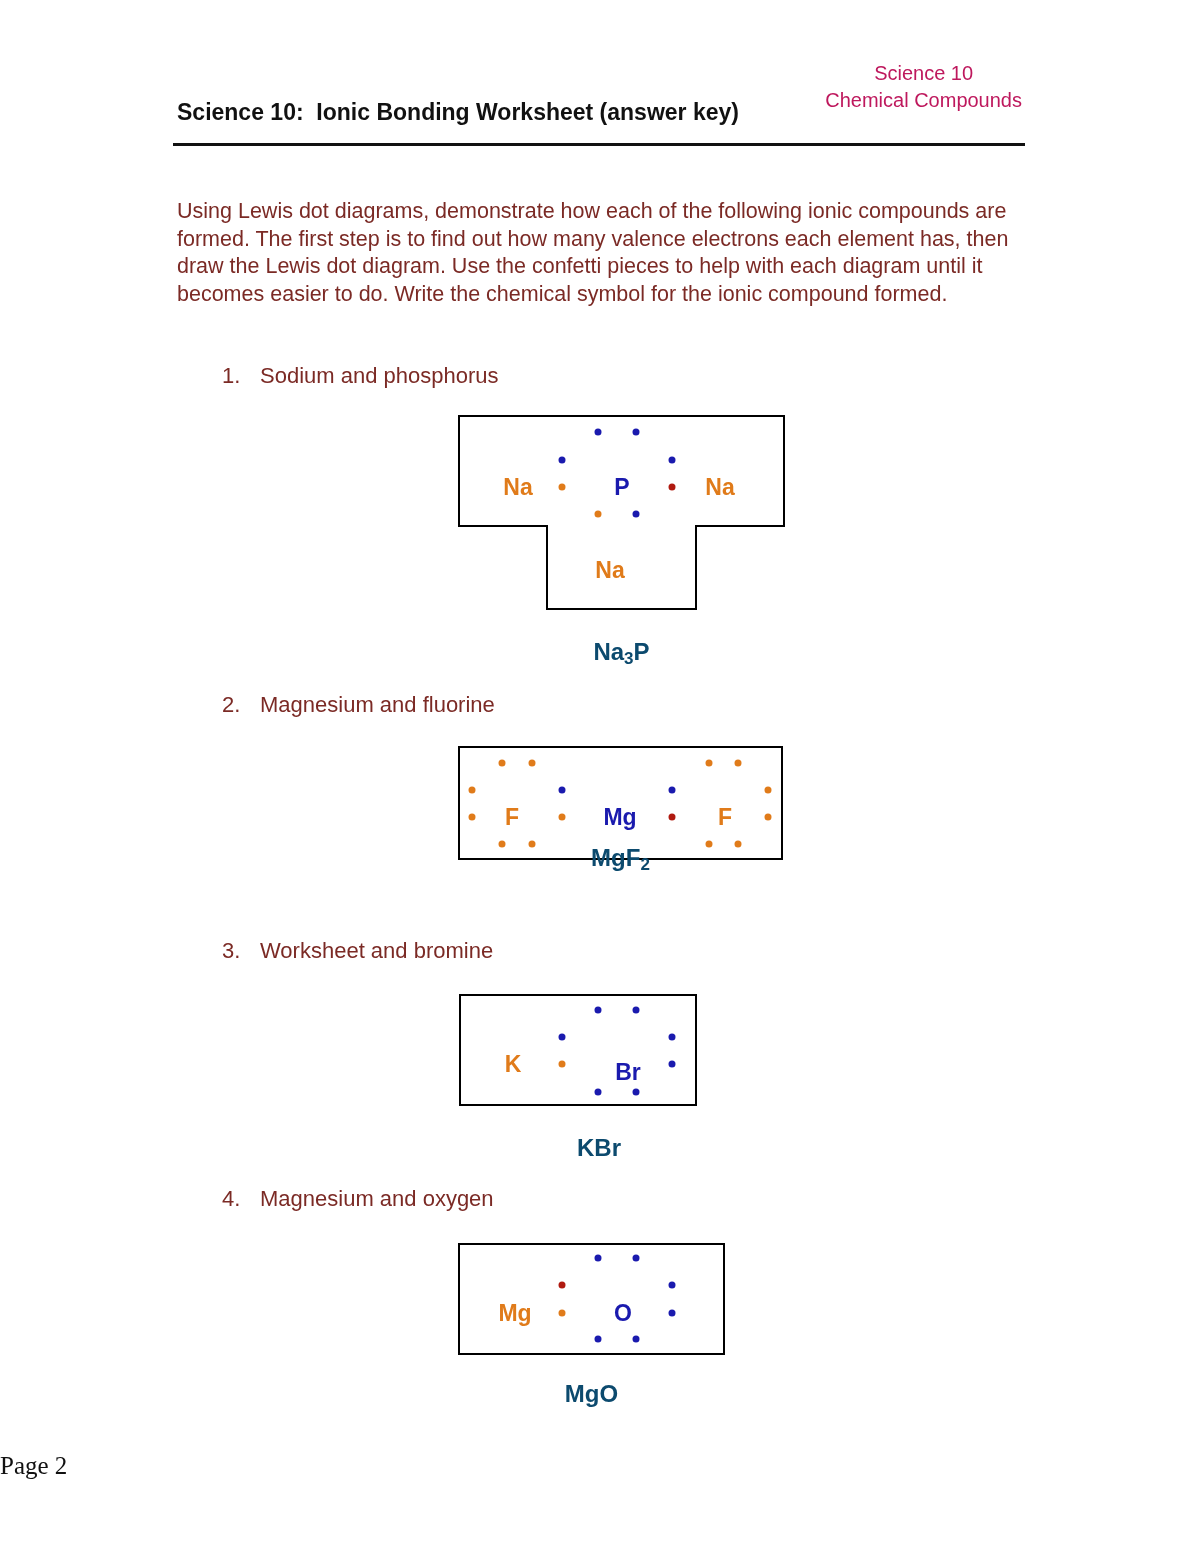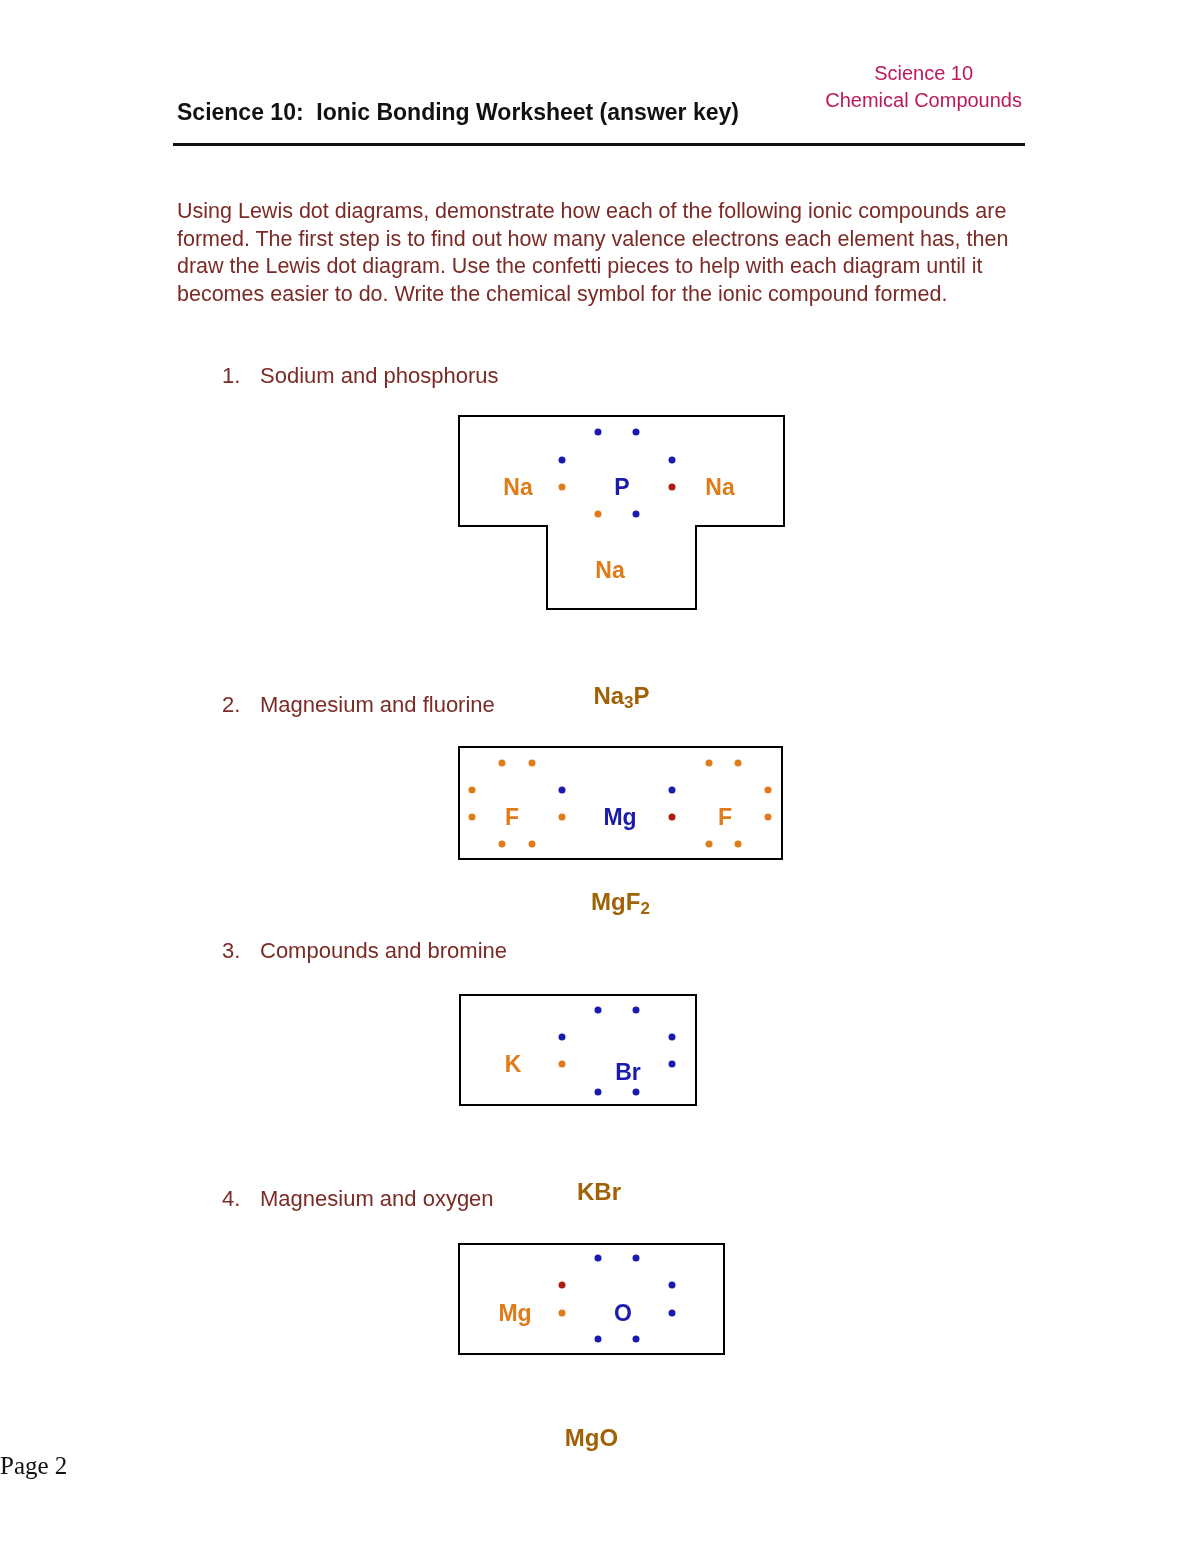--- a/index.html
+++ b/index.html
@@ -63,23 +63,22 @@
     position: absolute;
     width: 7px; height: 7px;
     border-radius: 50%;
     transform: translate(-50%, -50%);
   }
   .formula {
     position: absolute;
     text-align: center;
     font-size: 24px;
     font-weight: bold;
-    color: #a16207;
+    color: #0c4a6e;
     white-space: nowrap;
-    margin-top: 44px;
   }
   .formula .sub {
     font-size: 17px;
     position: relative;
     bottom: -4px;
   }
   .page-footer {
     top: 1452px; left: 0;
     width: 1200px;
     font-family: "Liberation Serif", "DejaVu Serif", serif;
@@ -145,21 +144,21 @@
     <span class="dot" style="left: 310px; top: 71px; background: rgb(224, 123, 26);"></span>
     <span class="dot" style="left: 44px; top: 98px; background: rgb(224, 123, 26);"></span>
     <span class="dot" style="left: 74px; top: 98px; background: rgb(224, 123, 26);"></span>
     <span class="dot" style="left: 251px; top: 98px; background: rgb(224, 123, 26);"></span>
     <span class="dot" style="left: 280px; top: 98px; background: rgb(224, 123, 26);"></span>
   </div>
 <div class="formula" style="top:844px; left:458px; width:325px;"><span>MgF</span><span class="sub">2</span></div>
 
 <div class="abs problem-heading" style="top:938px; left:222px;">
   <span class="num">3.</span>
-  <span>Compounds and bromine</span>
+  <span>Worksheet and bromine</span>
 </div>
 <div class="diagram" style="top:994px; left:459px; width:238px; height:112px;">
   <div class="box-outline" style="top:0; left:0; width:238px; height:112px;"></div>
 <span class="elem-label" style="left: 54px; top: 70px; color: rgb(224, 123, 26);">K</span>
     <span class="elem-label" style="left: 169px; top: 70px; color: rgb(26, 26, 174); margin-top: 8px;">Br</span>
     <span class="dot" style="left: 139px; top: 16px; background: rgb(26, 26, 174);"></span>
     <span class="dot" style="left: 177px; top: 16px; background: rgb(26, 26, 174);"></span>
     <span class="dot" style="left: 103px; top: 43px; background: rgb(26, 26, 174);"></span>
     <span class="dot" style="left: 213px; top: 43px; background: rgb(26, 26, 174);"></span>
     <span class="dot" style="left: 103px; top: 70px; background: rgb(224, 123, 26);"></span>

